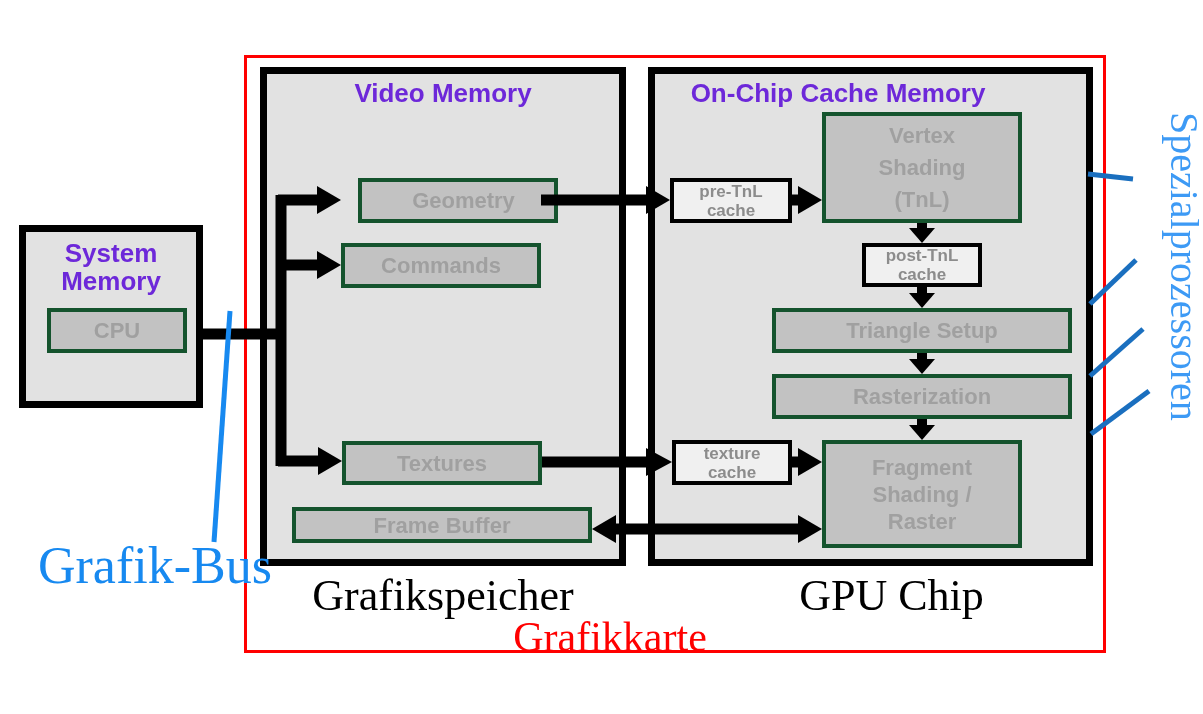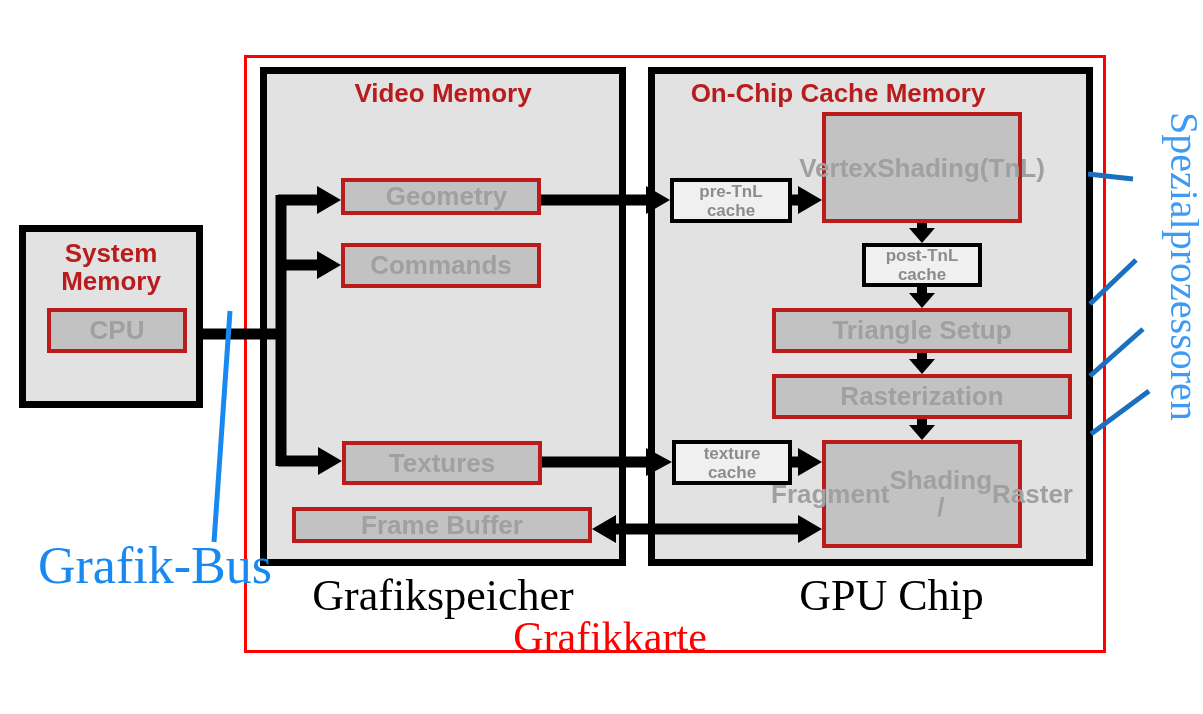--- a/index.html
+++ b/index.html
@@ -4,31 +4,31 @@
 <style>
   html,body{margin:0;padding:0;background:#fff;}
   #canvas{
     position:relative;width:1203px;height:714px;background:#ffffff;overflow:hidden;
     font-family:"Liberation Sans",sans-serif;
   }
   .container-box{
     position:absolute;box-sizing:border-box;background:#e2e2e2;border:7px solid #000;
   }
   .inner-box{
-    position:absolute;box-sizing:border-box;background:#c2c2c2;border:4px solid #b91c1c;
-    display:flex;align-items:center;justify-content:center;
-    color:#a0a0a0;font-weight:bold;font-size:26px;line-height:27px;text-align:center;
+    position:absolute;box-sizing:border-box;background:#c2c2c2;border:4px solid #14532d;
+    display:flex;flex-direction:column;align-items:center;justify-content:center;
+    color:#a0a0a0;font-weight:bold;font-size:22px;line-height:27px;text-align:center;
   }
   .cache-box{
     position:absolute;box-sizing:border-box;background:#f0f0f0;border:4px solid #000;
     display:flex;flex-direction:column;align-items:center;justify-content:center;
     color:#8c8c8c;font-weight:bold;font-size:17px;line-height:19px;text-align:center;
   }
   .container-title{
-    position:absolute;color:#b91c1c;font-weight:bold;font-size:26px;line-height:28px;
+    position:absolute;color:#6d28d9;font-weight:bold;font-size:26px;line-height:28px;
     text-align:center;
   }
   .serif-caption{
     position:absolute;font-family:"Liberation Serif",serif;font-size:44px;color:#000;
     text-align:center;white-space:nowrap;
   }
   .vertex-lines{line-height:32px;}
   .fragment-lines{line-height:27px;}
   #red-frame{
     position:absolute;box-sizing:border-box;border:3px solid #ff0000;background:transparent;
@@ -59,21 +59,21 @@
     <div>System</div>
     <div>Memory</div>
   </div>
   <div class="inner-box" style="left:47px;top:308px;width:140px;height:45px;">
     <div>CPU</div>
   </div>
 
   <div class="container-box" style="left:260px;top:67px;width:366px;height:499px;"></div>
   <div class="container-title" style="left:260px;top:79px;width:366px;">Video Memory</div>
 
-  <div class="inner-box" style="left:341px;top:178px;width:200px;height:37px;padding-left:11px;">
+  <div class="inner-box" style="left:358px;top:178px;width:200px;height:45px;padding-left:11px;">
     <div>Geometry</div>
   </div>
   <div class="inner-box" style="left:341px;top:243px;width:200px;height:45px;">
     <div>Commands</div>
   </div>
   <div class="inner-box" style="left:342px;top:441px;width:200px;height:44px;">
     <div>Textures</div>
   </div>
   <div class="inner-box" style="left:292px;top:507px;width:300px;height:36px;">
     <div>Frame Buffer</div>

